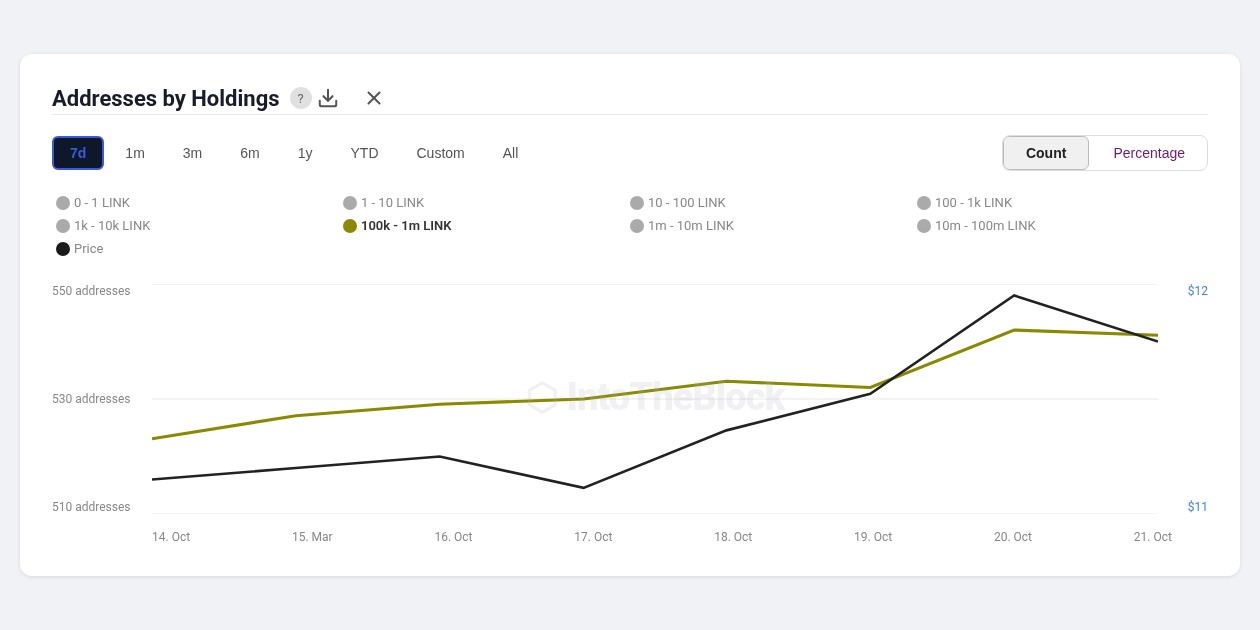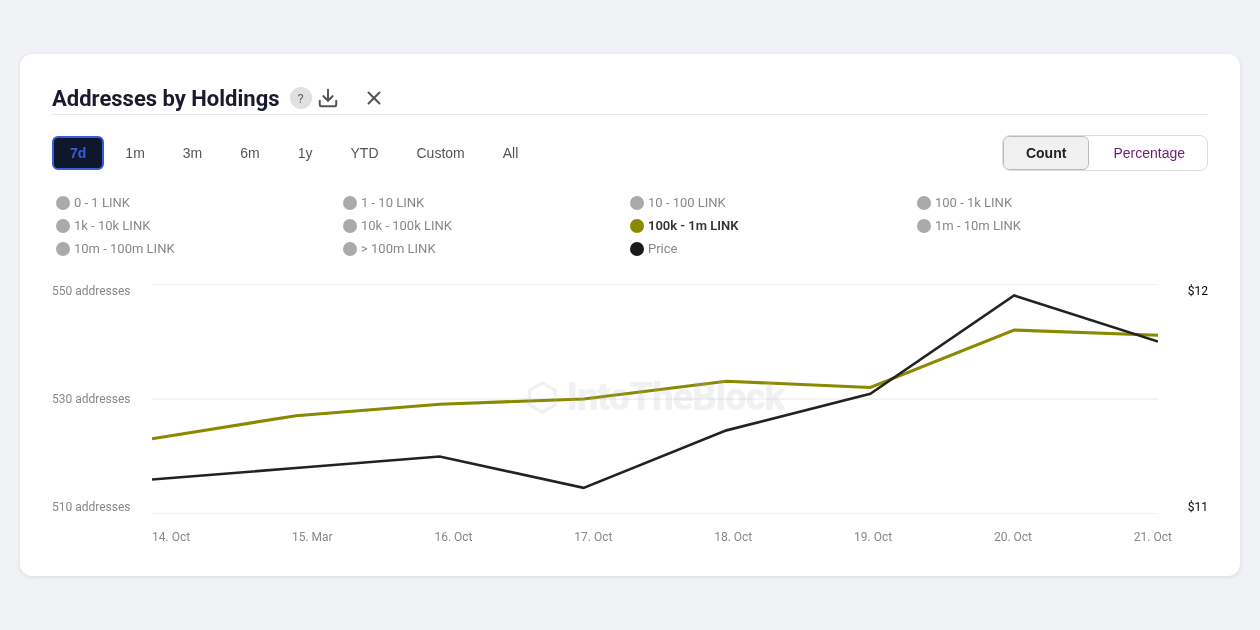--- a/index.html
+++ b/index.html
@@ -154,21 +154,21 @@
     }
     .chart-labels-right {
       position: absolute;
       right: 0;
       top: 0;
       height: 100%;
       display: flex;
       flex-direction: column;
       justify-content: space-between;
       font-size: 12px;
-      color: #000000;
+      color: #3b82f6;
       padding-bottom: 30px;
     }
     .chart-svg-wrapper {
       position: absolute;
       left: 100px;
       right: 50px;
       top: 0;
       bottom: 30px;
     }
     .watermark {
@@ -254,39 +254,31 @@
       <span>10 - 100 LINK</span>
     </div>
     <div class="legend-item">
       <div class="legend-dot" style="background:#aaaaaa;"></div>
       <span>100 - 1k LINK</span>
     </div>
     <div class="legend-item">
       <div class="legend-dot" style="background:#aaaaaa;"></div>
       <span>1k - 10k LINK</span>
     </div>
-    <div class="legend-item">
-      <div class="legend-dot" style="background:#aaaaaa;"></div>
-      <span>10k - 100k LINK</span>
-    </div>
     <div class="legend-item highlighted">
       <div class="legend-dot" style="background:#8a8a00;"></div>
       <span>100k - 1m LINK</span>
     </div>
     <div class="legend-item">
       <div class="legend-dot" style="background:#aaaaaa;"></div>
       <span>1m - 10m LINK</span>
     </div>
     <div class="legend-item">
       <div class="legend-dot" style="background:#aaaaaa;"></div>
       <span>10m - 100m LINK</span>
-    </div>
-    <div class="legend-item">
-      <div class="legend-dot" style="background:#aaaaaa;"></div>
-      <span>&gt; 100m LINK</span>
     </div>
     <div class="legend-item">
       <div class="legend-dot" style="background:#1a1a1a;"></div>
       <span>Price</span>
     </div>
   </div>
 
   <div class="chart-area">
     <div class="chart-labels-left">
       <span>550 addresses</span>

